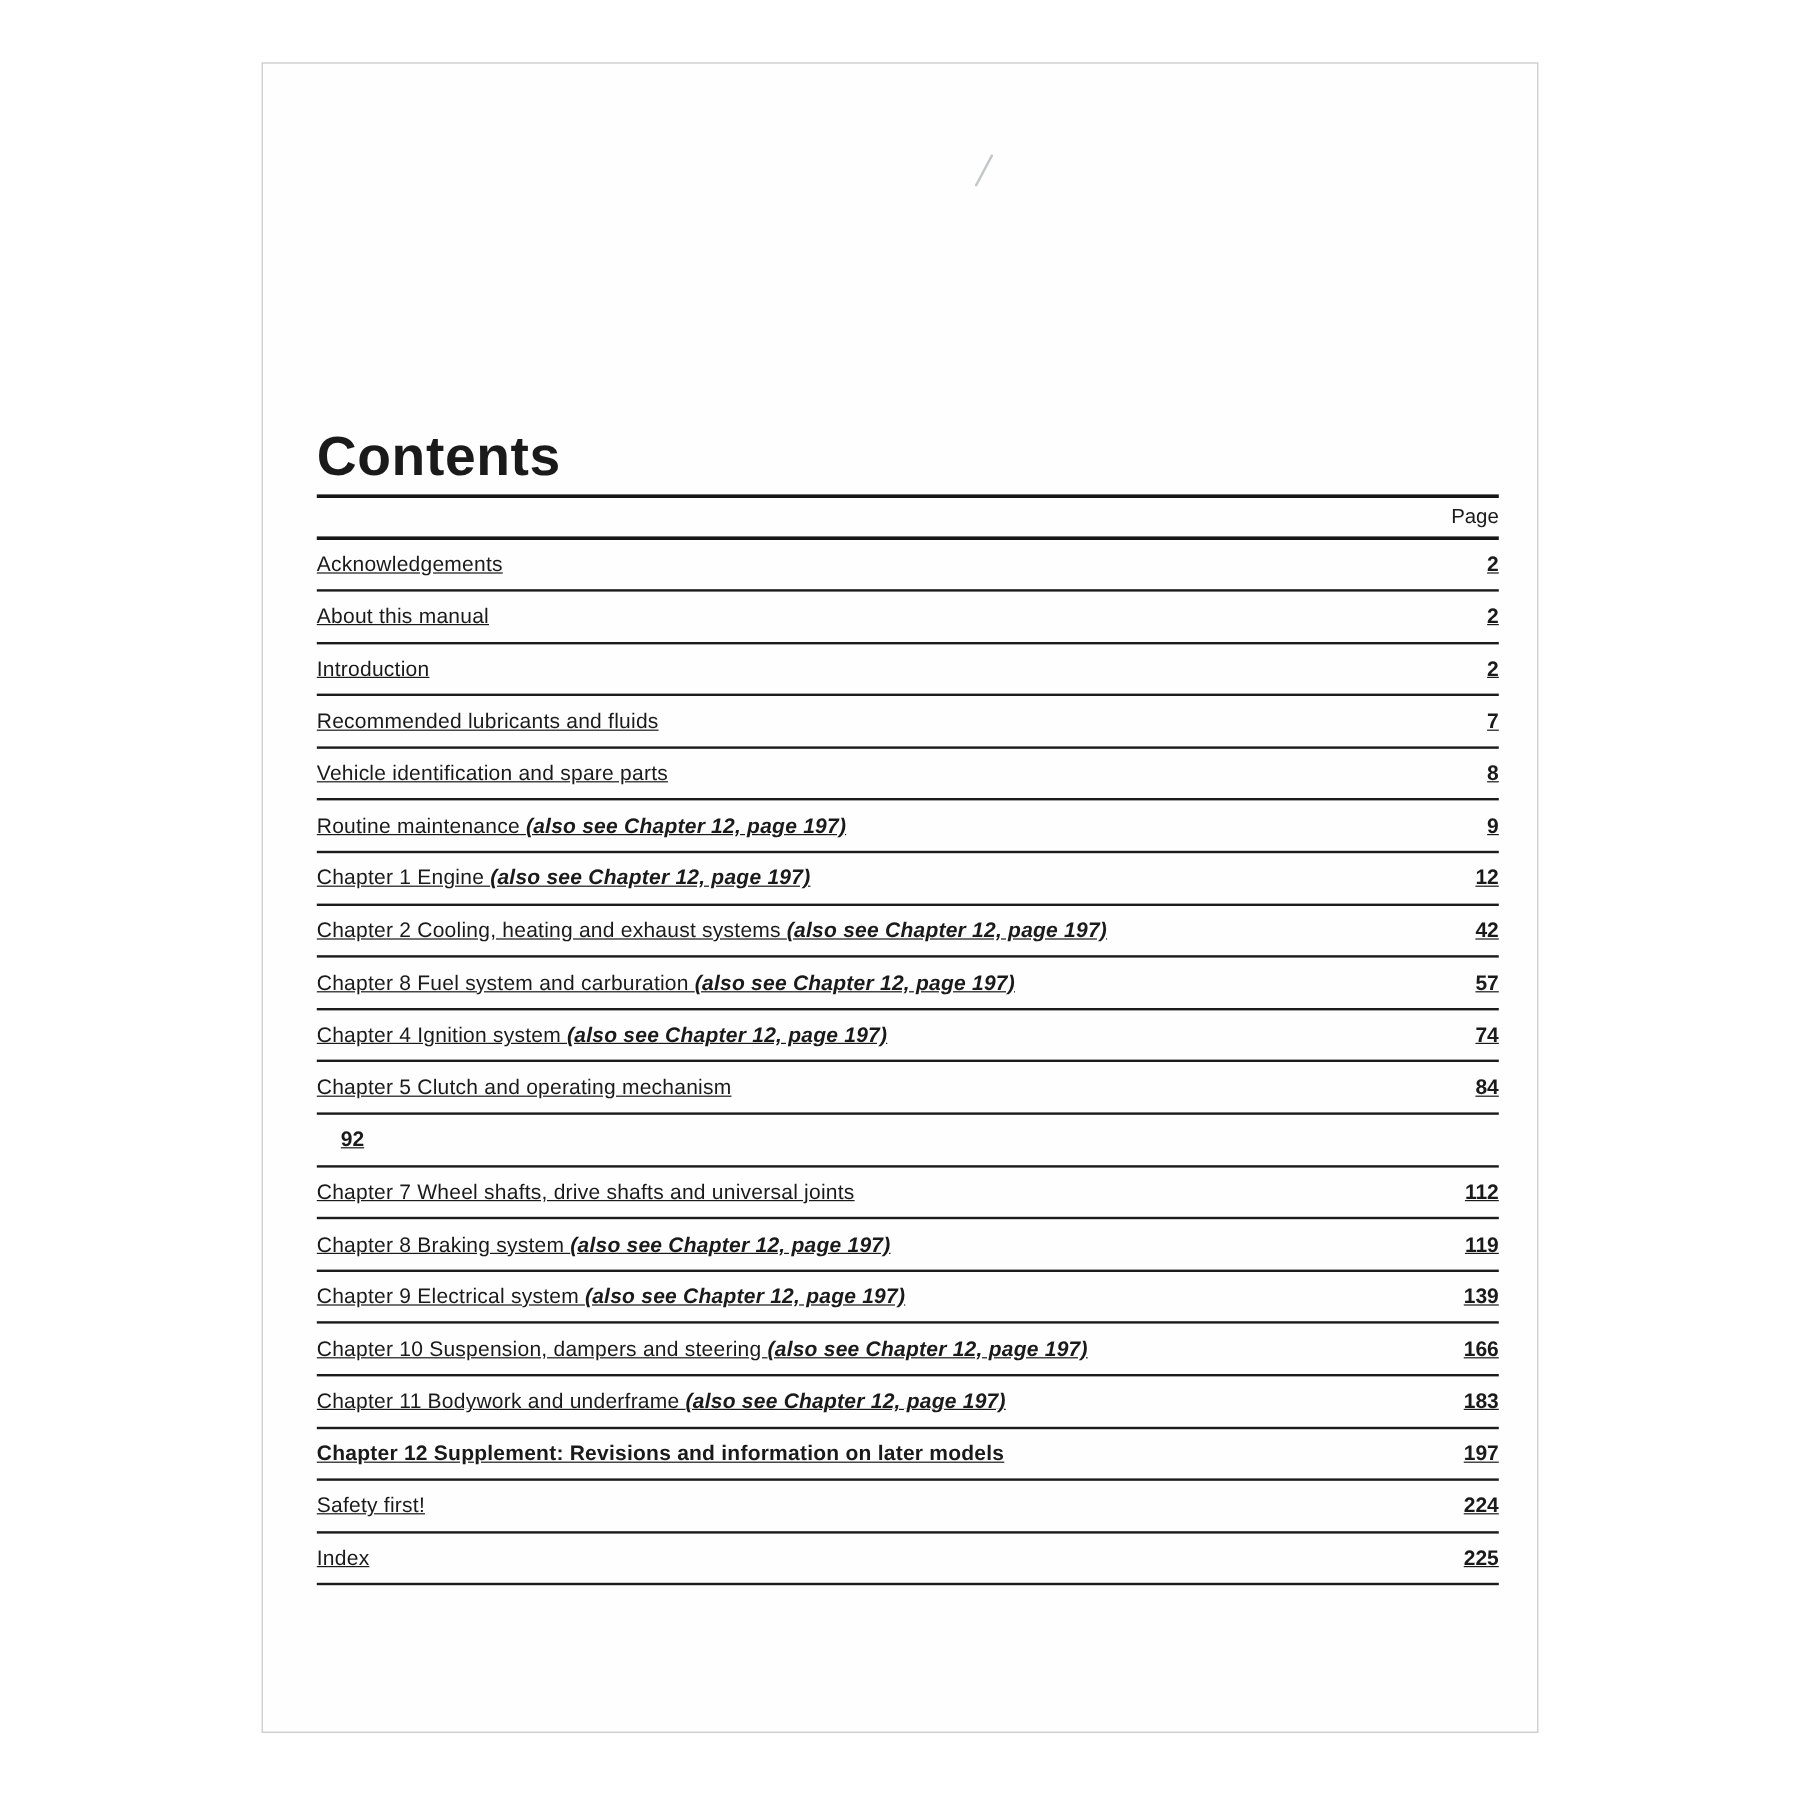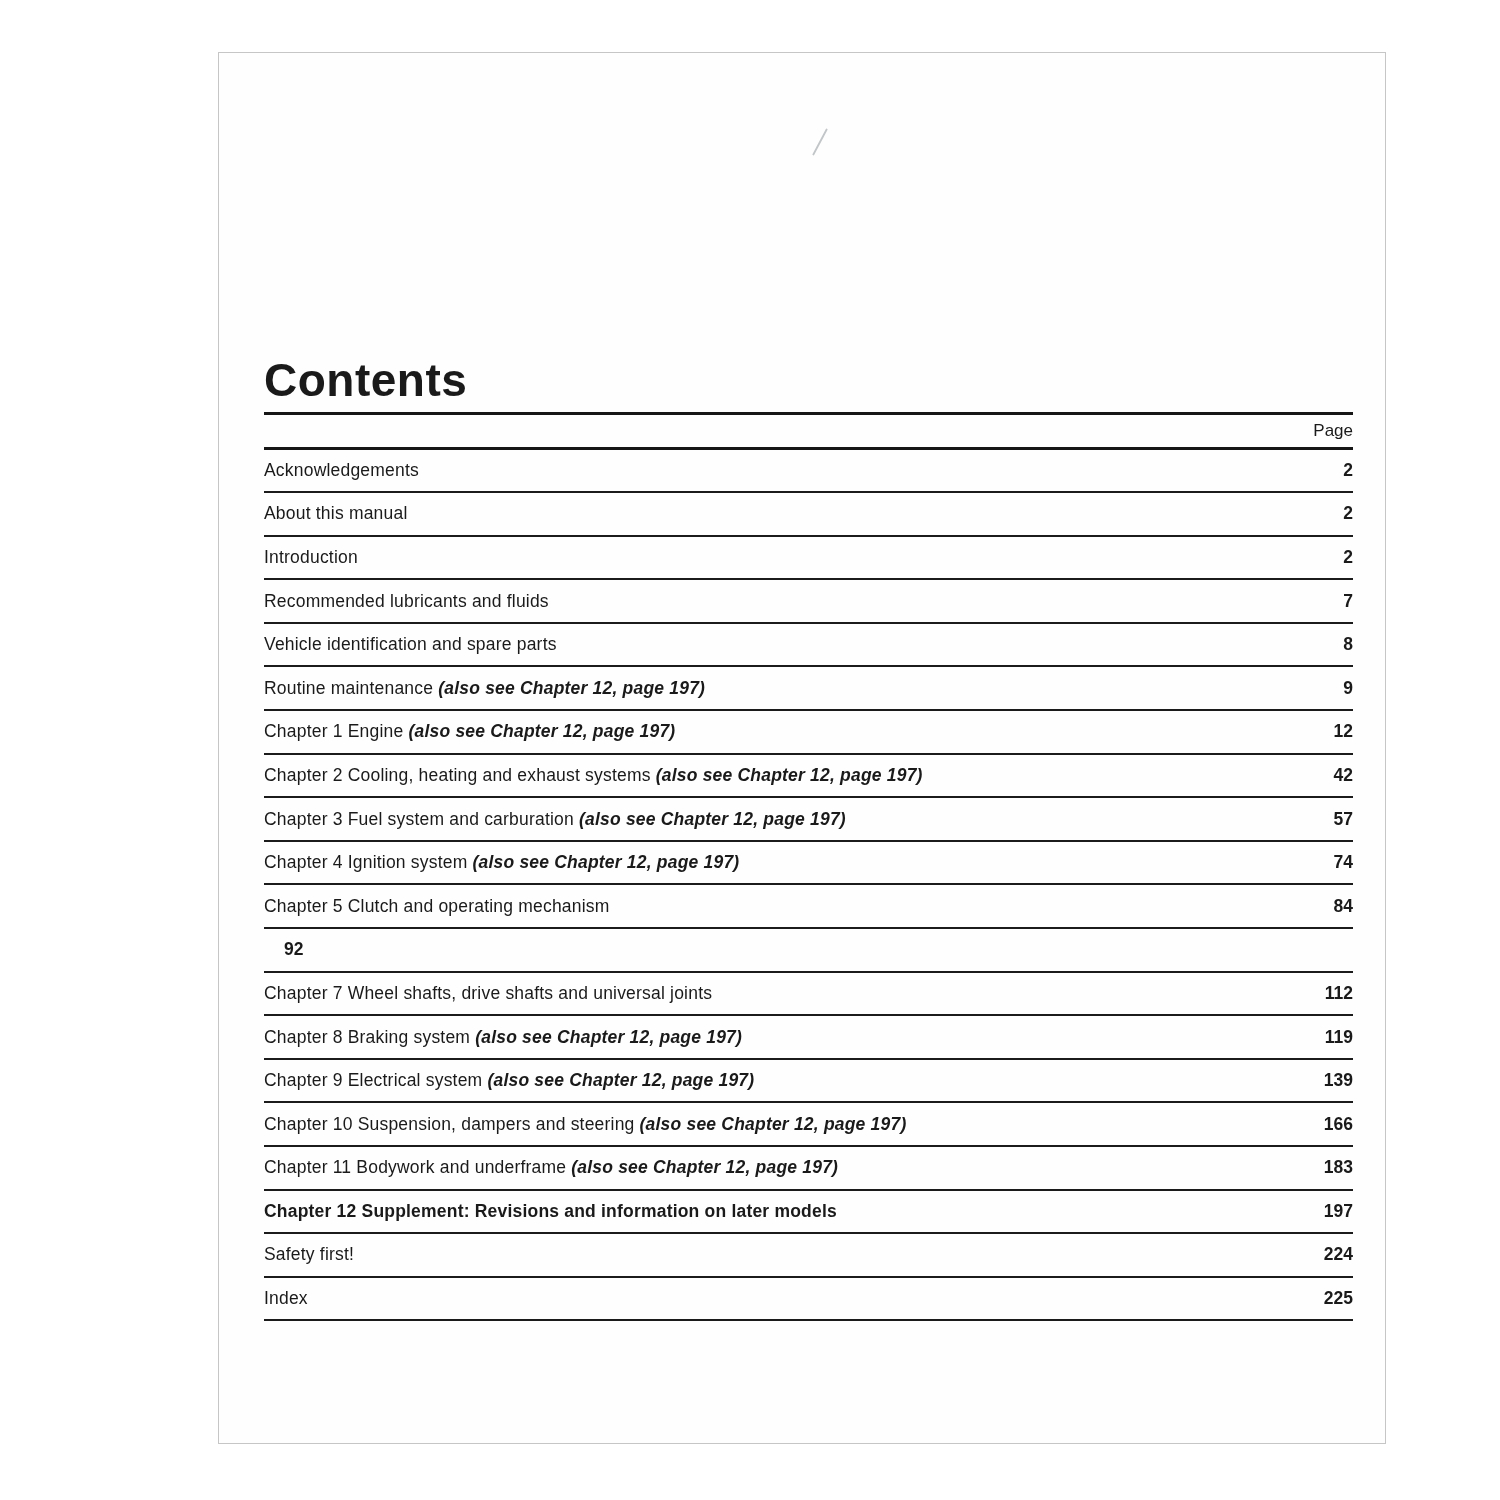--- a/index.html
+++ b/index.html
@@ -8,21 +8,21 @@
     height: 1500px;
     background: #ffffff;
     font-family: "Liberation Sans", sans-serif;
     color: #1a1a1a;
     overflow: hidden;
   }
   .page {
     position: absolute;
     left: 218px;
     top: 52px;
-    width: 1168px;
+    width: 1064px;
     height: 1392px;
     background: #fffefe;
     border: 1px solid #c6c6c6;
   }
   .scan-mark {
     position: absolute;
     left: 600px;
     top: 74px;
     width: 2px;
     height: 30px;
@@ -58,20 +58,21 @@
   .page-header-label {
     font-size: 17px;
     font-weight: normal;
   }
   .toc-row {
     height: 43.6px;
     display: flex;
     justify-content: space-between;
     align-items: center;
     border-bottom: 2.5px solid #1b1b1b;
+    text-decoration: underline;
   }
   .toc-label {
     font-size: 17.5px;
     letter-spacing: 0.2px;
     white-space: nowrap;
   }
   .label-note {
     font-weight: bold;
     font-style: italic;
   }
@@ -129,21 +130,21 @@
     <div class="toc-label"><span class="label-text">Chapter 1 Engine </span><span class="label-note">(also see Chapter 12, page 197)</span></div>
     <div class="toc-page">12</div>
   </div>
 
   <div class="toc-row">
     <div class="toc-label"><span class="label-text">Chapter 2 Cooling, heating and exhaust systems </span><span class="label-note">(also see Chapter 12, page 197)</span></div>
     <div class="toc-page">42</div>
   </div>
 
   <div class="toc-row">
-    <div class="toc-label"><span class="label-text">Chapter 3 Fuel system and carburation </span><span class="label-note">(also see Chapter 12, page 197)</span></div>
+    <div class="toc-label"><span class="label-text">Chapter 8 Fuel system and carburation </span><span class="label-note">(also see Chapter 12, page 197)</span></div>
     <div class="toc-page">57</div>
   </div>
 
   <div class="toc-row">
     <div class="toc-label"><span class="label-text">Chapter 4 Ignition system </span><span class="label-note">(also see Chapter 12, page 197)</span></div>
     <div class="toc-page">74</div>
   </div>
 
   <div class="toc-row">
     <div class="toc-label"><span class="label-text">Chapter 5 Clutch and operating mechanism</span><span class="label-note"></span></div>

